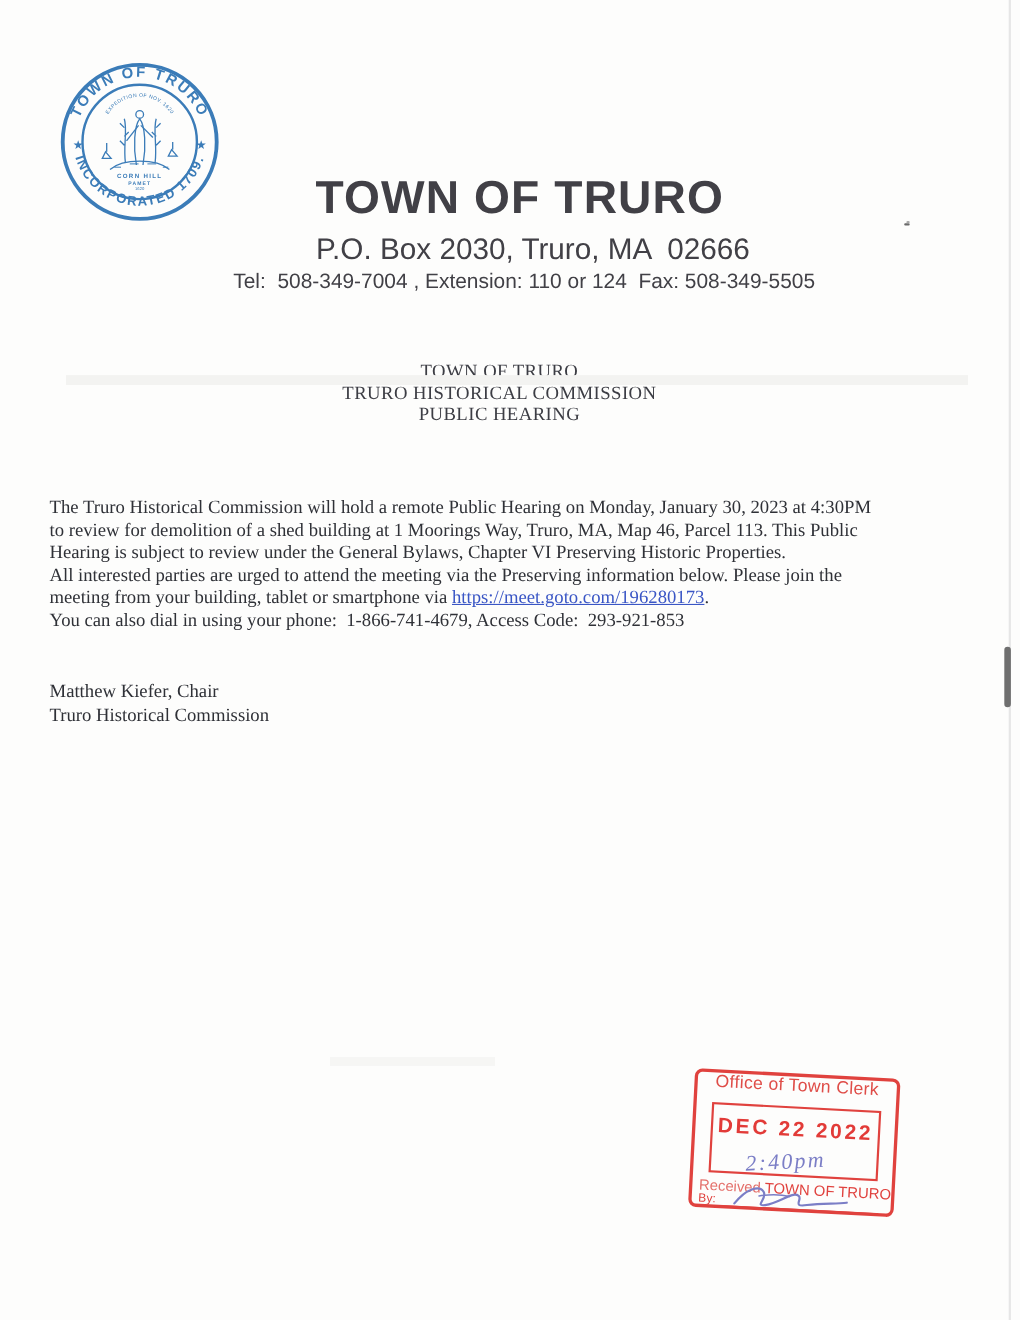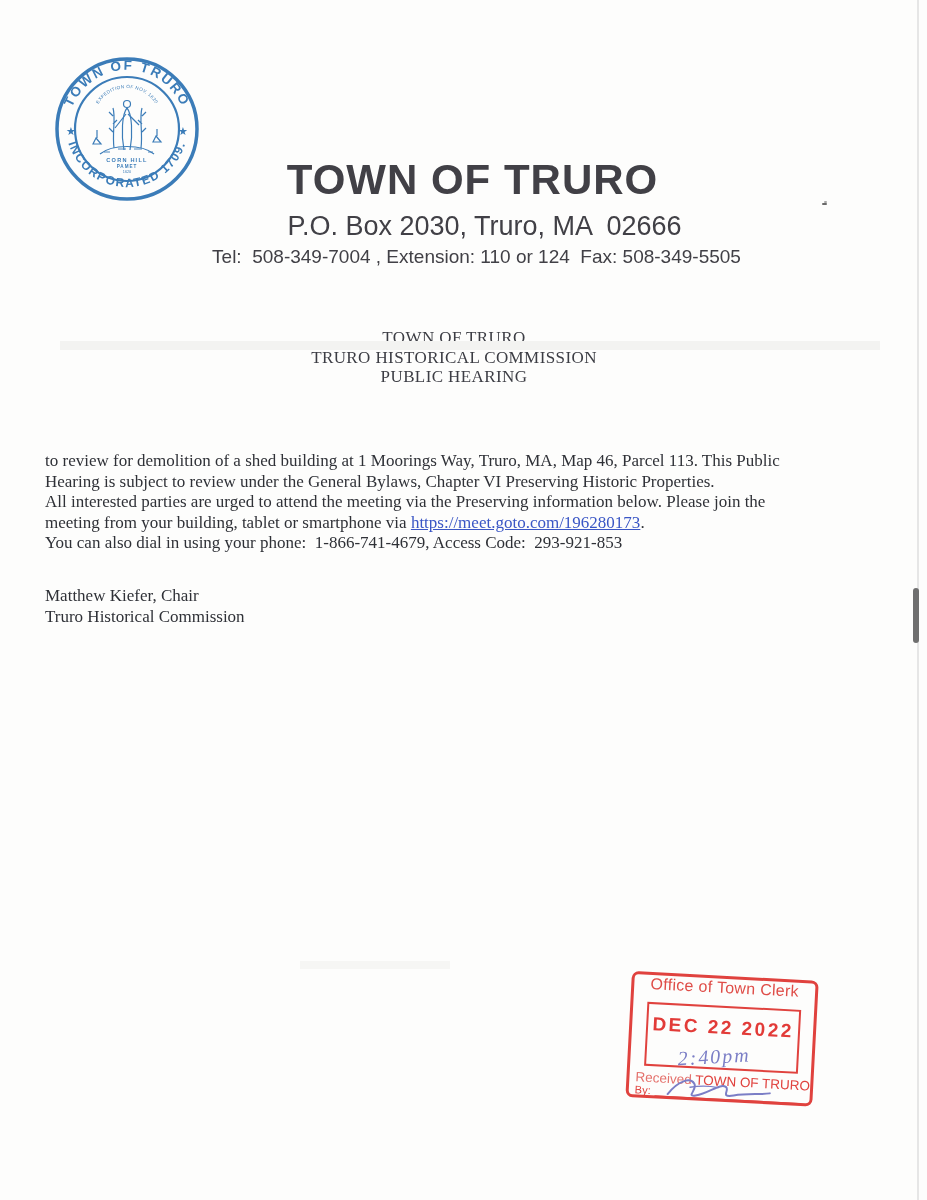--- a/index.html
+++ b/index.html
@@ -18,21 +18,21 @@
   .header-phone{font-size:19px;font-weight:normal;margin-top:4px;margin-left:26px;white-space:pre;}
   
   .notice-heading{position:absolute;top:328px;left:0;width:100%;text-align:center;
     font-size:17px;line-height:19.5px;letter-spacing:.4px;color:#3c3d44;}
   .notice-heading>div{margin-left:-19px;white-space:pre;}
   
   .body-block{position:absolute;left:45px;top:451px;font-size:17px;line-height:20.6px;color:#2f3137;}
   .body-line{white-space:pre;}
   .link{color:#3a56c5;text-decoration:underline;cursor:pointer;}
   
-  .sig-block{position:absolute;left:45px;top:586px;font-size:17px;line-height:20.6px;color:#2f3137;}
+  .sig-block{position:absolute;left:45px;top:619px;font-size:17px;line-height:20.6px;color:#2f3137;}
   .sig-block>div{white-space:pre;}
   
   .stamp{position:absolute;left:632px;top:971px;width:187px;height:126px;
     transform:rotate(3deg);transform-origin:0 0;
     font-family:"Liberation Sans",sans-serif;color:#e0423e;}
   .stamp-outer{position:absolute;left:0;top:0;right:0;bottom:0;
     border:3px solid #e0423e;border-radius:7px;}
   .stamp-office{text-align:center;font-size:16px;margin-top:3px;letter-spacing:.3px;color:#df4d48;}
   .stamp-inner{position:absolute;left:17px;top:30px;width:150px;height:60px;border:2.5px solid #e0423e;}
   .stamp-date{text-align:center;margin-top:9px;font-size:19px;font-weight:bold;
@@ -103,20 +103,21 @@
     <div class="header-phone">Tel:  508-349-7004 , Extension: 110 or 124  Fax: 508-349-5505</div>
   </div>
 
   <div class="notice-heading">
     <div>TOWN OF TRURO</div>
     <div>TRURO HISTORICAL COMMISSION</div>
     <div>PUBLIC HEARING</div>
   </div>
 
   <div class="body-block">
+    <div class="body-line">The Truro Historical Commission will hold a remote Public Hearing on Monday, January 30, 2023 at 4:30PM</div>
     <div class="body-line">to review for demolition of a shed building at 1 Moorings Way, Truro, MA, Map 46, Parcel 113. This Public</div>
     <div class="body-line">Hearing is subject to review under the General Bylaws, Chapter VI Preserving Historic Properties.</div>
     <div class="body-line">All interested parties are urged to attend the meeting via the Preserving information below. Please join the</div>
     <div class="body-line"><span>meeting from your building, tablet or smartphone via </span><a class="link">https://meet.goto.com/196280173</a><span>.</span></div>
     <div class="body-line">You can also dial in using your phone:  1-866-741-4679, Access Code:  293-921-853</div>
   </div>
 
   <div class="sig-block">
     <div>Matthew Kiefer, Chair</div>
     <div>Truro Historical Commission</div>

